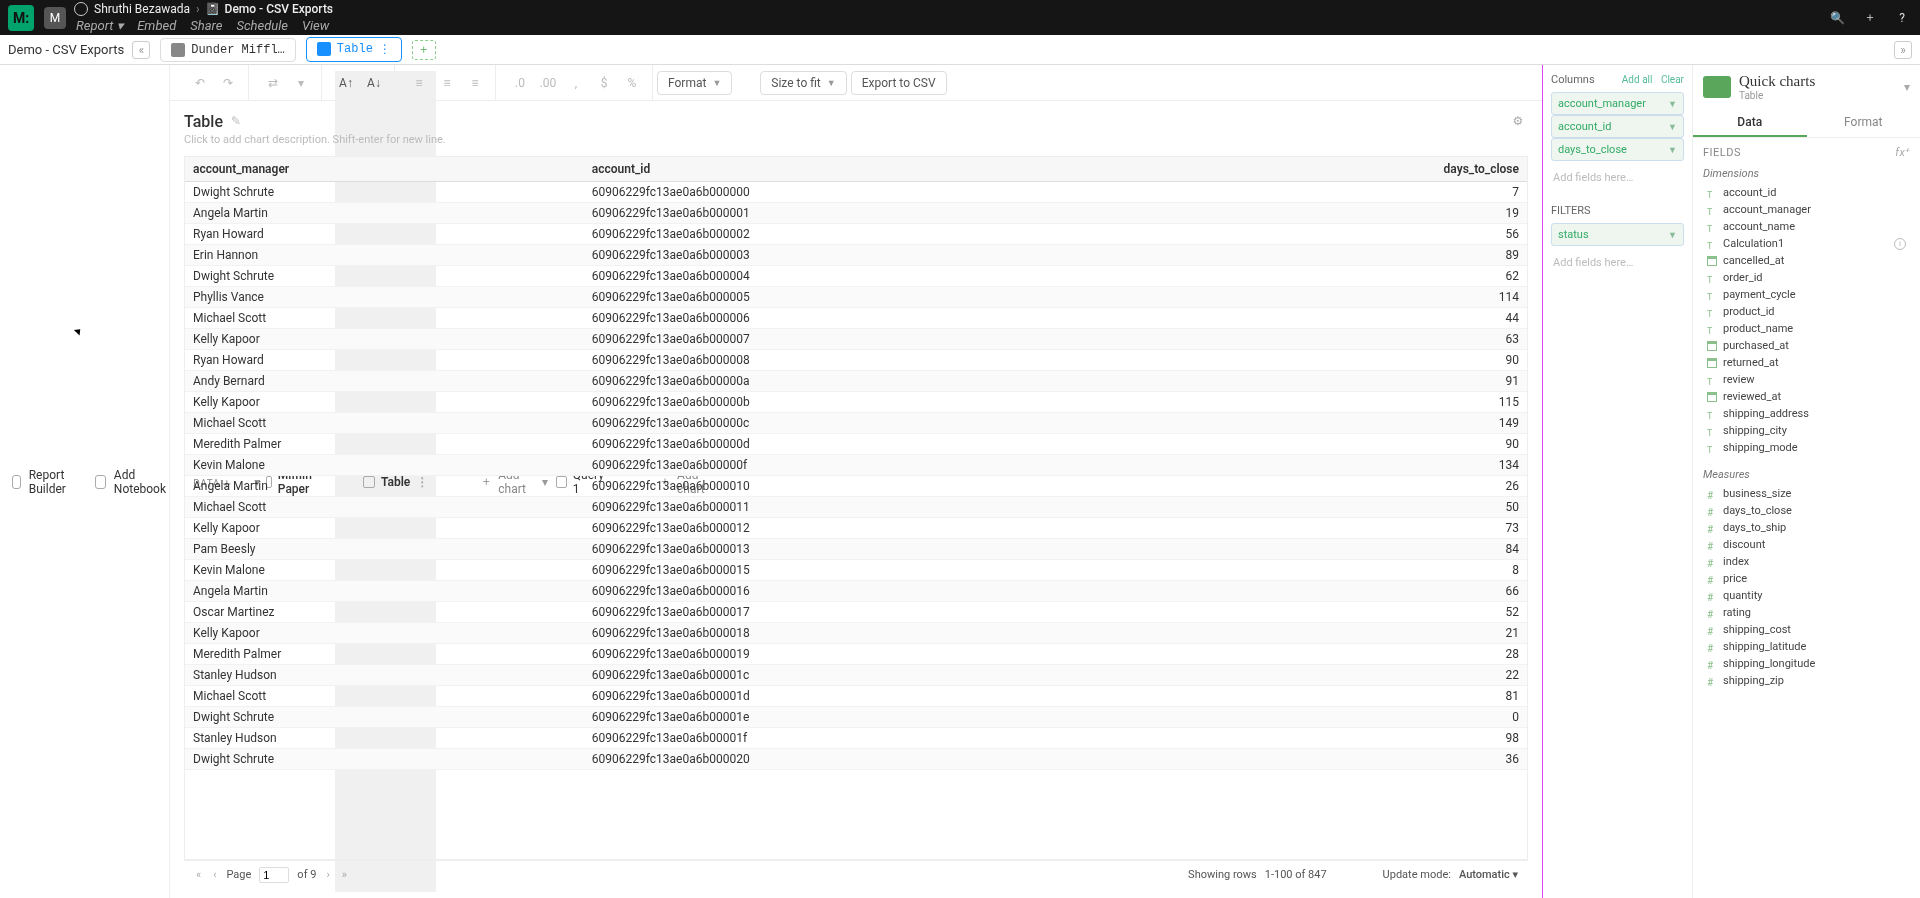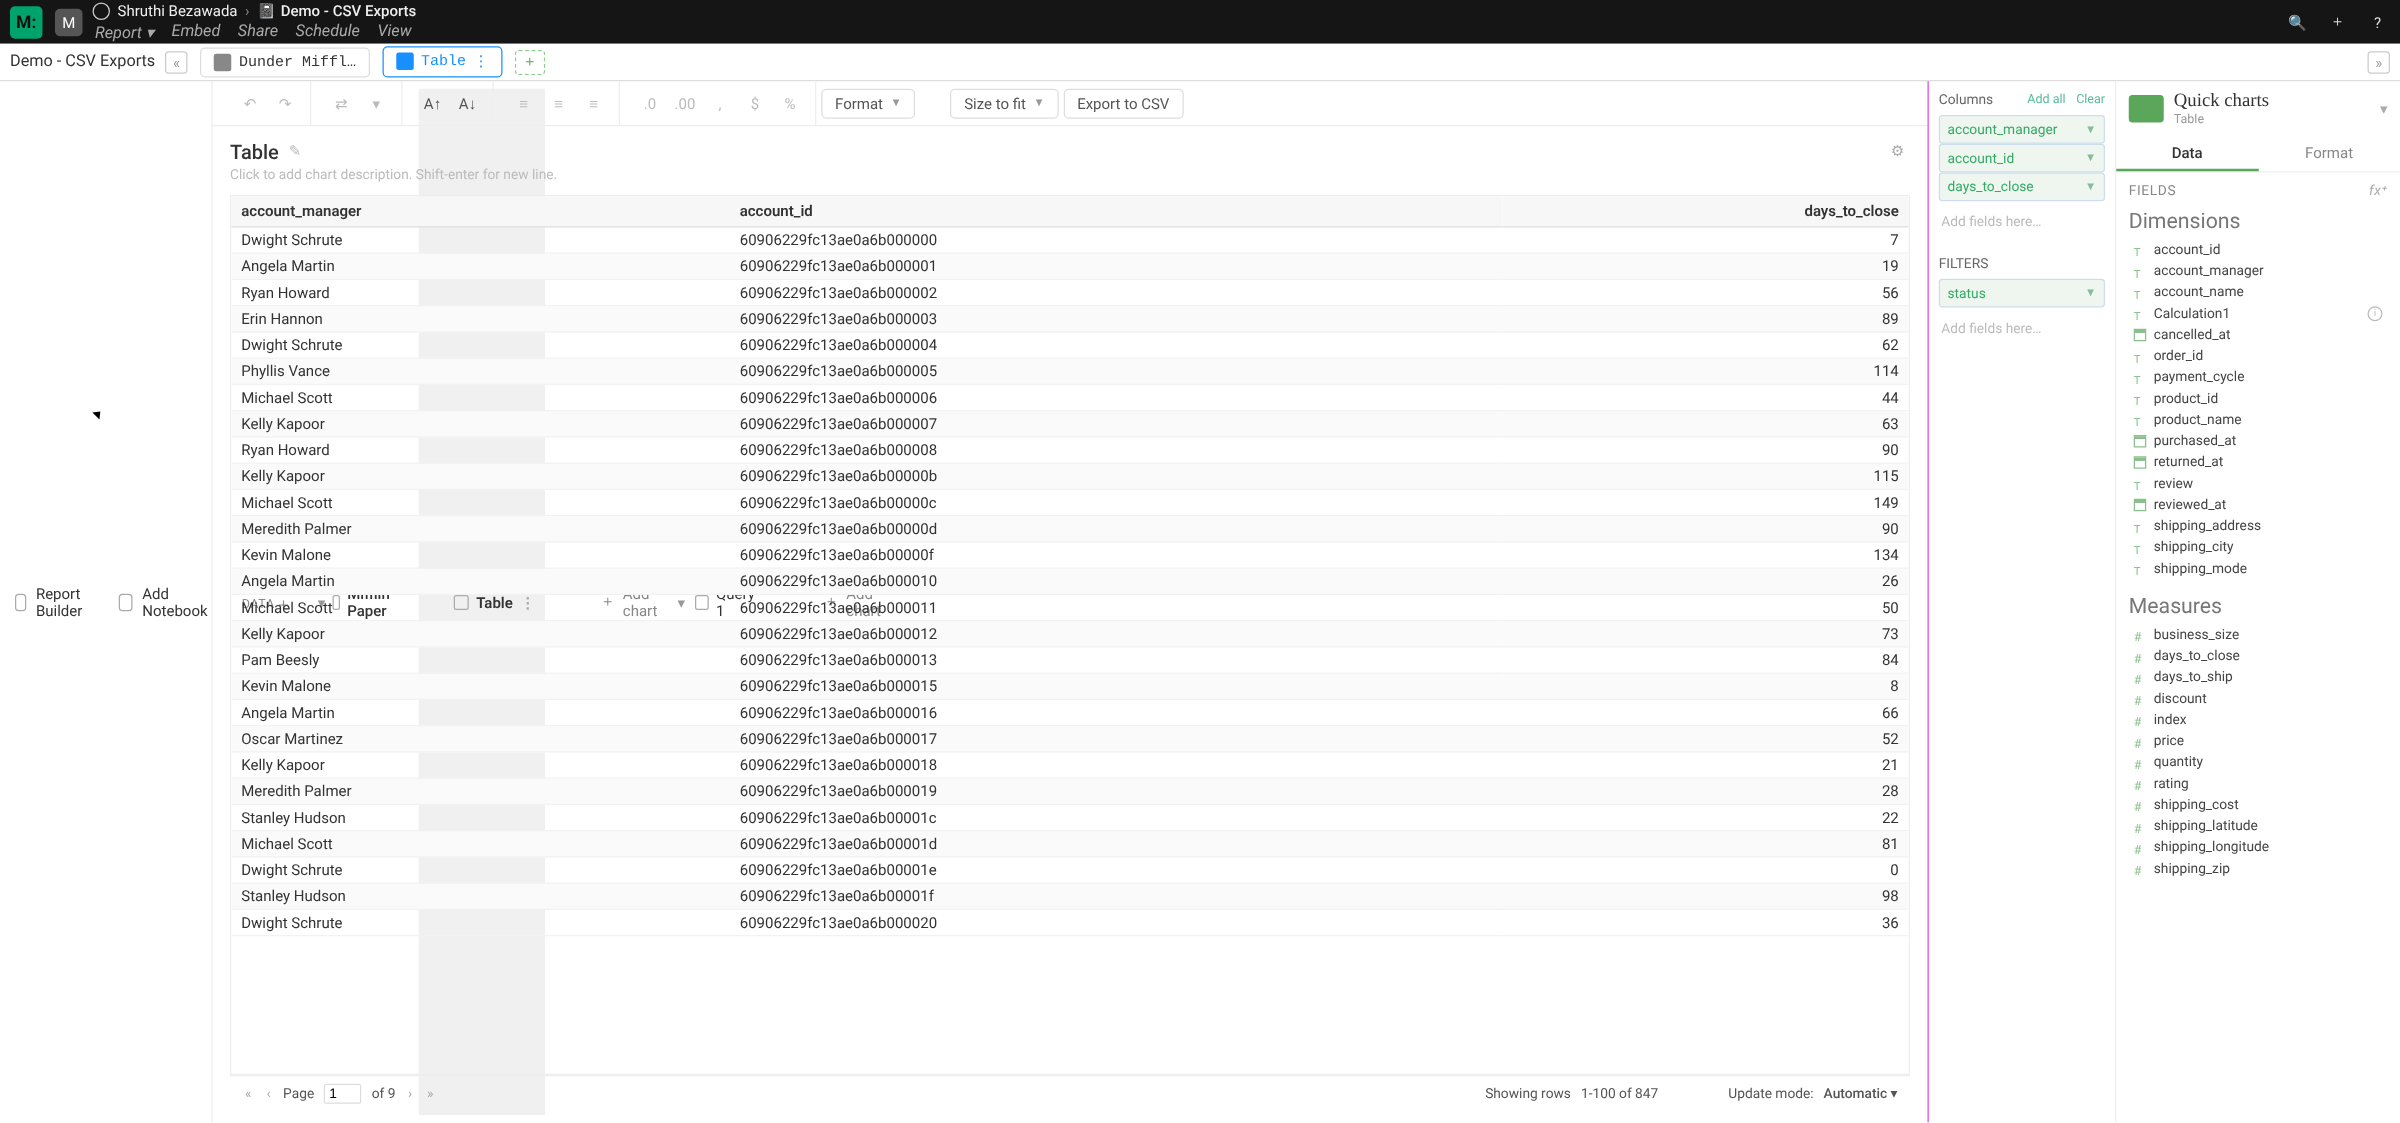--- a/index.html
+++ b/index.html
@@ -90,21 +90,21 @@
   .rpanel .qc-head{padding:8px 10px;display:flex;align-items:center;gap:8px;}
   .rpanel .qc-icon{width:28px;height:22px;background:#5aa65a;border-radius:3px;}
   .rpanel .qc-title{font-family:Georgia,serif;font-size:15px;}
   .rpanel .qc-sub{font-size:10px;color:#999;}
   .rpanel .qc-caret{margin-left:auto;color:#aaa;cursor:pointer;}
   .rpanel .rtabs{display:flex;border-bottom:1px solid #eee;}
   .rpanel .rtab{flex:1;text-align:center;padding:6px 0;font-size:12px;cursor:pointer;color:#888;}
   .rpanel .rtab.active{color:#333;border-bottom:2px solid #5aa65a;font-weight:500;}
   .rpanel .fields-head{display:flex;justify-content:space-between;align-items:center;padding:8px 10px 4px;font-size:11px;color:#888;letter-spacing:0.5px;}
   .rpanel .fields-head .fx{color:#aaa;cursor:pointer;font-style:italic;}
-  .rpanel .group-label{padding:4px 10px;font-size:17px;color:#777;}
+  .rpanel .group-label{padding:4px 10px;font-size:11px;color:#777;font-style:italic;}
   .rpanel .field-list{overflow:auto;flex:1;}
   .rpanel .field{display:flex;align-items:center;gap:6px;padding:2px 14px;font-size:11px;color:#444;cursor:pointer;}
   .rpanel .field .ficon{width:10px;height:10px;}
   .rpanel .field .ficon.txt::before{content:"T";color:#8bbf8b;font-size:9px;}
   .rpanel .field .ficon.txt{border:none;}
   .rpanel .field .ficon.cal{border:1px solid #8bbf8b;background:linear-gradient(#8bbf8b 30%,transparent 30%);}
   .rpanel .field .ficon.num::before{content:"#";color:#8bbf8b;font-size:10px;}
   .rpanel .field .ficon.num{border:none;}
   .rpanel .field .info{margin-left:auto;width:12px;height:12px;border:1px solid #bbb;border-radius:50%;font-size:8px;color:#bbb;display:flex;align-items:center;justify-content:center;}
 
@@ -291,20 +291,25 @@
               </tr>
               <tr>
                 <td>Kelly Kapoor</td>
                 <td>60906229fc13ae0a6b000007</td>
                 <td class="r">63</td>
               </tr>
               <tr>
                 <td>Ryan Howard</td>
                 <td>60906229fc13ae0a6b000008</td>
                 <td class="r">90</td>
+              </tr>
+              <tr>
+                <td>Andy Bernard</td>
+                <td>60906229fc13ae0a6b00000a</td>
+                <td class="r">91</td>
               </tr>
               <tr>
                 <td>Kelly Kapoor</td>
                 <td>60906229fc13ae0a6b00000b</td>
                 <td class="r">115</td>
               </tr>
               <tr>
                 <td>Michael Scott</td>
                 <td>60906229fc13ae0a6b00000c</td>
                 <td class="r">149</td>

